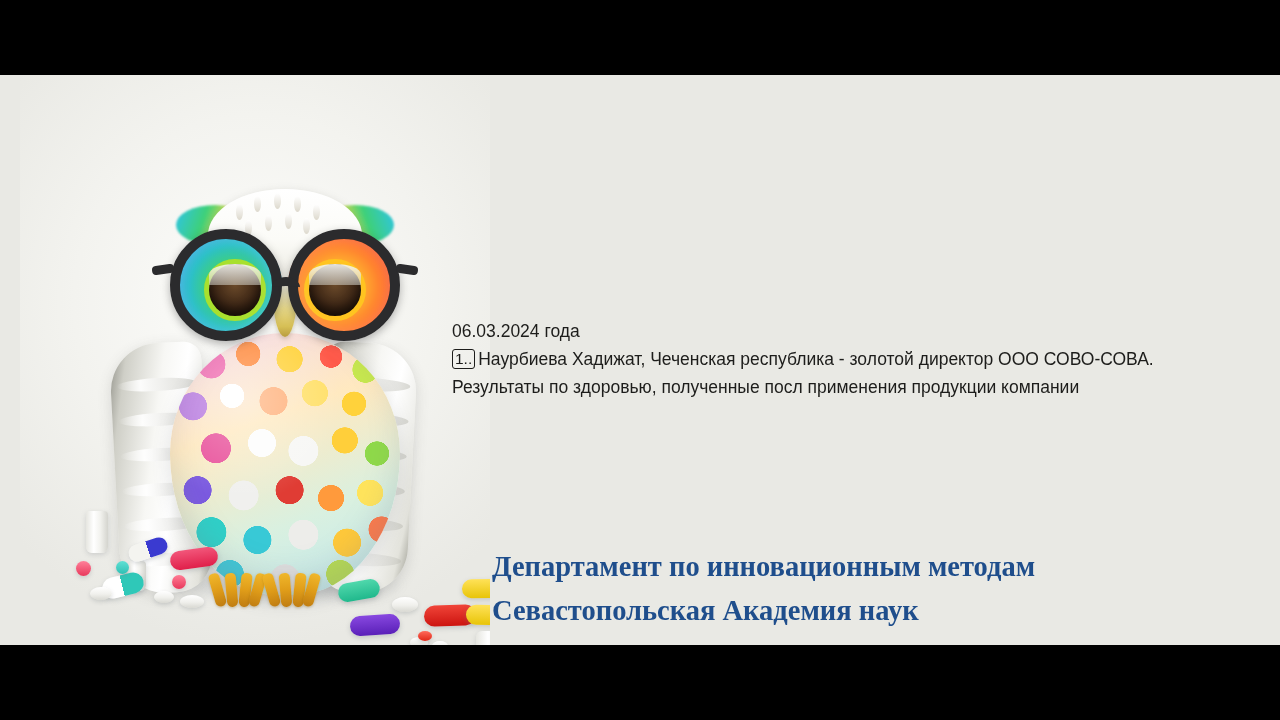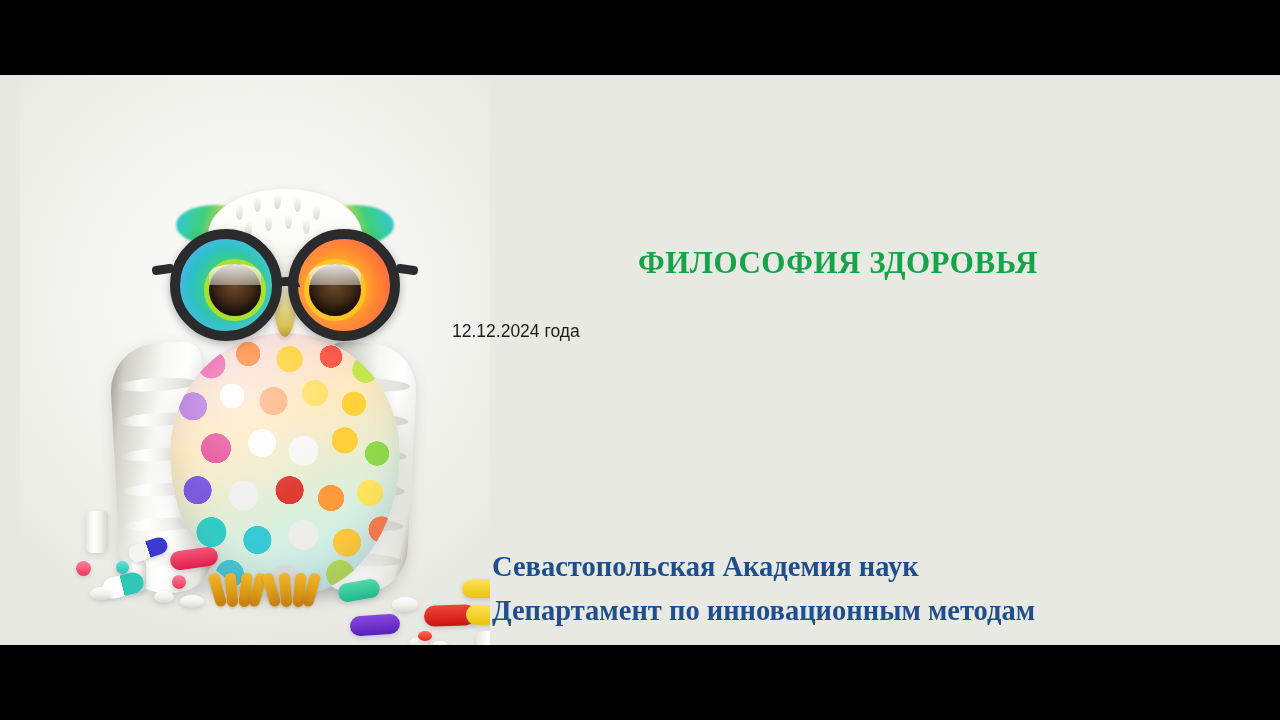--- a/index.html
+++ b/index.html
@@ -242,26 +242,28 @@
       <div class="pill" style="left:404px;top:530px;width:52px;height:21px;transform:rotate(-2deg);background:linear-gradient(180deg,#f04438 0%,#cc1410 100%);box-shadow:0 2px 5px rgba(110,120,125,.3);"></div>
       <div class="pill" style="left:442px;top:504px;width:48px;height:19px;transform:rotate(-1deg);background:linear-gradient(180deg,#ffe258 0%,#e8c408 100%);box-shadow:0 2px 5px rgba(110,120,125,.3);"></div>
       <div class="pill" style="left:446px;top:530px;width:50px;height:20px;transform:rotate(1deg);background:linear-gradient(180deg,#ffe258 0%,#e8c408 100%);box-shadow:0 2px 5px rgba(110,120,125,.3);"></div>
       <div class="bottle" style="left:456px;top:556px;width:34px;height:22px;border-radius:6px;"></div>
       <div class="tablet" style="left:372px;top:522px;width:26px;height:15px;"></div>
       <div class="tablet" style="left:390px;top:562px;width:18px;height:11px;"></div>
       <div class="tablet" style="left:412px;top:566px;width:16px;height:10px;"></div>
       <div class="tablet" style="left:398px;top:556px;width:14px;height:10px;background:linear-gradient(180deg,#ff6a5a 0%,#e02818 100%);"></div>
     </div>
 
-    <div class="title">ФИЛОСОФИЯ ЗДОРОВЬЯ</div>
 
     <div class="body-block">
-      <div class="body-line">12.12.2024 года</div>
+      <div class="body-line">06.03.2024 года</div>
+      <div class="body-line">
+        <span class="numbox">1..</span><span>Наурбиева Хадижат, Чеченская республика - золотой директор ООО СОВО-СОВА. Результаты по здоровью, полученные посл применения продукции компании</span>
+      </div>
     </div>
 
     <div class="footer-block">
+      <div class="footer-line">Департамент по инновационным методам</div>
       <div class="footer-line">Севастопольская Академия наук</div>
-      <div class="footer-line">Департамент по инновационным методам</div>
       <div class="footer-line indent">оздоровления</div>
     </div>
 
   </div>
 </div>
 
 </body></html>

